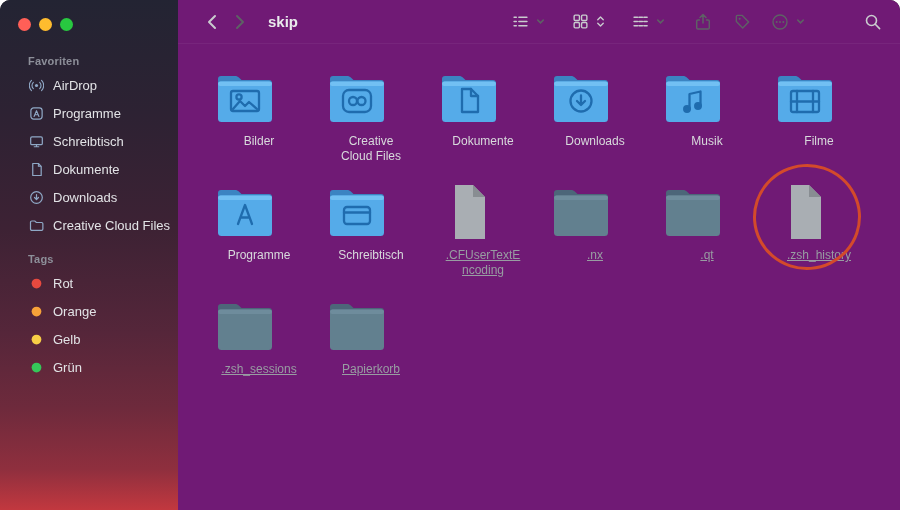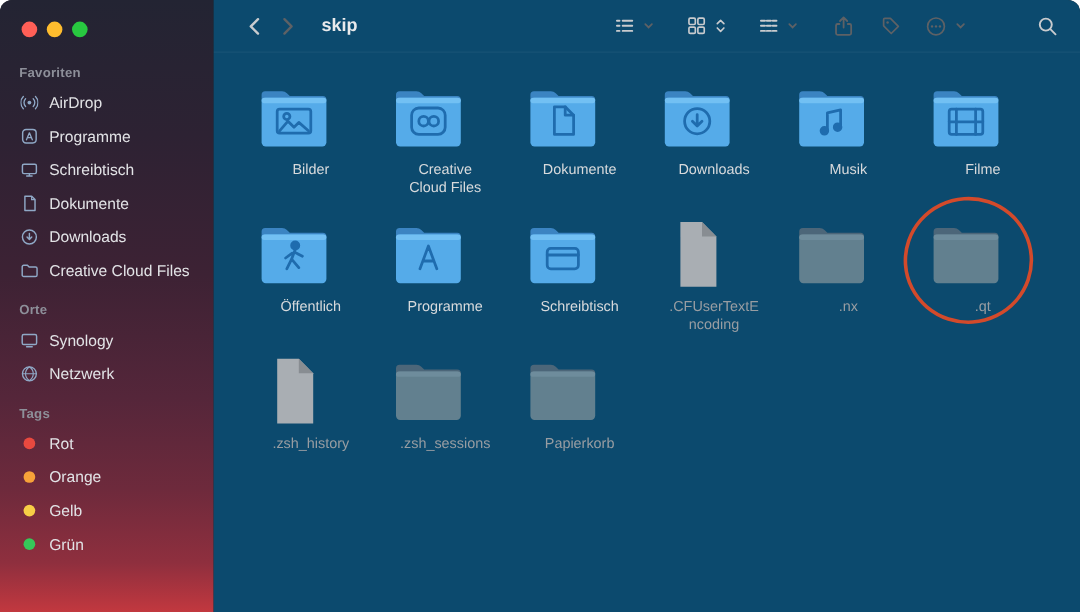--- a/index.html
+++ b/index.html
@@ -6,44 +6,44 @@
   *{box-sizing:border-box;font-family:"Liberation Sans",sans-serif;}
   .window{width:900px;height:510px;display:flex;overflow:hidden;position:relative;
           border-radius:10px 10px 0 0;background:#1e1f21;}
   
   .sidebar{width:178px;flex:0 0 178px;height:100%;
     background:linear-gradient(180deg,#232433 0%,#2d2233 22%,#3d2234 45%,#55263a 65%,#6e2a3c 80%,#8f2f3e 92%,#c2383f 100%);
     padding:14px 0 0 0;color:#dcdee0;overflow:hidden;}
   .traffic{display:flex;gap:8px;padding:4px 0 10px 18px;}
   .tl{width:13px;height:13px;border-radius:50%;}
   .tl.red{background:#ff5f57;} .tl.yellow{background:#febc2e;} .tl.green{background:#28c840;}
-  .sb-section{margin-top:14px;}
+  .sb-section{margin-top:14px;margin-left:12px;}
   .sb-title{font-size:11px;font-weight:700;color:#8d8f99;padding:0 0 4px 16px;letter-spacing:.2px;}
   .sb-item{display:flex;align-items:center;gap:9px;height:28px;padding-left:16px;cursor:default;}
   .sb-icon{width:16px;display:flex;align-items:center;justify-content:center;}
   .sb-label{font-size:13px;color:#e2e3e6;white-space:nowrap;}
   
-  .main{flex:1;position:relative;background:#0c4a6e;display:flex;flex-direction:column;}
+  .main{flex:1;position:relative;background:#701a75;display:flex;flex-direction:column;}
   .toolbar{height:44px;display:flex;align-items:center;padding:0 16px 0 22px;
            border-bottom:1px solid rgba(255,255,255,0.05);}
   .nav-btn{width:26px;height:26px;display:flex;align-items:center;justify-content:center;}
   .tb-title{font-size:15px;font-weight:700;color:#e9eaec;margin-left:16px;}
   .tb-spacer{flex:1;}
   .tb-group{display:flex;align-items:center;gap:6px;margin-right:26px;}
   .tb-group.tight{margin-right:18px;}
   .icon-btn{display:flex;align-items:center;justify-content:center;padding:2px;}
   svg.bright{color:#c9cbce;} svg.dim{color:#5e6165;}
   
   .grid{display:grid;grid-template-columns:repeat(6,112px);grid-auto-rows:114px;
         padding:20px 0 0 11px;}
   .file{display:flex;flex-direction:column;align-items:center;cursor:default;}
   .file .ficon{margin-top:6px;height:56px;display:flex;align-items:flex-end;}
   .file .flabel{margin-top:8px;font-size:12px;line-height:1.22;color:#d8dadc;text-align:center;
         max-width:104px;word-break:break-word;overflow-wrap:anywhere;padding-left:28px;}
-  .file.dimmed .flabel{color:#989da2;}
+  .file.dimmed .flabel{color:#989da2;text-decoration:underline;}
   
   .annotation{position:absolute;left:575px;top:164px;width:108px;height:106px;
      border:3.5px solid #d34a2b;border-radius:50%;transform:rotate(-4deg);pointer-events:none;}
 </style>
 </head>
 <body>
 
 <div class="window">
 
   <aside class="sidebar">
@@ -103,41 +103,20 @@
           <div class="sb-item">
             <span class="sb-icon">
               <svg viewBox="0 0 16 16" width="15" height="15" style="color:#8fa8c6">
                 <path d="M1.6 4.6 a1.4 1.4 0 0 1 1.4-1.4 h3.2 l1.6 1.6 h5.6 a1.4 1.4 0 0 1 1.4 1.4 v5.6 a1.4 1.4 0 0 1-1.4 1.4 H3 a1.4 1.4 0 0 1-1.4-1.4 z" fill="none" stroke="currentColor" stroke-width="1.3"></path>
               </svg>
             </span>
             <span class="sb-label">Creative Cloud Files</span>
           </div>
         </div>
         <div class="sb-section">
-          <div class="sb-title">Orte</div>
-          <div class="sb-item">
-            <span class="sb-icon">
-              <svg viewBox="0 0 16 16" width="15" height="15" style="color:#8fa8c6">
-                <rect x="1.6" y="3" width="12.8" height="8.8" rx="1.4" fill="none" stroke="currentColor" stroke-width="1.3"></rect>
-                <path d="M5.5 13.8 h5" stroke="currentColor" stroke-width="1.3" stroke-linecap="round"></path>
-              </svg>
-            </span>
-            <span class="sb-label">Synology</span>
-          </div>
-          <div class="sb-item">
-            <span class="sb-icon">
-              <svg viewBox="0 0 16 16" width="15" height="15" style="color:#8fa8c6">
-                <circle cx="8" cy="8" r="6.2" fill="none" stroke="currentColor" stroke-width="1.2"></circle>
-                <path d="M1.8 8 h12.4 M8 1.8 c-4.6 3.4-4.6 9 0 12.4 M8 1.8 c4.6 3.4 4.6 9 0 12.4" fill="none" stroke="currentColor" stroke-width="1"></path>
-              </svg>
-            </span>
-            <span class="sb-label">Netzwerk</span>
-          </div>
-        </div>
-        <div class="sb-section">
           <div class="sb-title">Tags</div>
           <div class="sb-item">
             <span class="sb-icon">
               <svg viewBox="0 0 16 16" width="15" height="15">
                 <circle cx="8" cy="8" r="5.2" fill="#e8493f"></circle>
               </svg>
             </span>
             <span class="sb-label">Rot</span>
           </div>
           <div class="sb-item">
@@ -335,34 +314,20 @@
           </div>
           <div class="flabel">Filme</div>
         </div>
         <div class="file">
           <div class="ficon">
             <svg viewBox="0 0 64 56" width="64" height="56" style="color:#1f6cae">
               <path d="M5 14 V9 a3 3 0 0 1 3-3 h14 c1.6 0 3 .6 4.1 1.7 L28.5 10 H56 a3 3 0 0 1 3 3 v1 H5 z" fill="#3b84c2"></path>
               <rect x="5" y="11.5" width="54" height="40.5" rx="3.5" fill="#55abe9"></rect>
               <rect x="5" y="11.5" width="54" height="4.5" rx="2.2" fill="#72c0f3"></rect>
               <g stroke="#1f6cae" stroke-width="2.3" fill="none" stroke-linecap="round" stroke-linejoin="round">
-                <circle cx="33" cy="20.5" r="3" fill="currentColor"></circle>
-                <path d="M33 24 l-3 8 -4 8 M30 32 l6 7 M30.5 27 l-5.5 4 M33 26.5 l6 3"></path>
-              </g>
-            </svg>
-          </div>
-          <div class="flabel">Öffentlich</div>
-        </div>
-        <div class="file">
-          <div class="ficon">
-            <svg viewBox="0 0 64 56" width="64" height="56" style="color:#1f6cae">
-              <path d="M5 14 V9 a3 3 0 0 1 3-3 h14 c1.6 0 3 .6 4.1 1.7 L28.5 10 H56 a3 3 0 0 1 3 3 v1 H5 z" fill="#3b84c2"></path>
-              <rect x="5" y="11.5" width="54" height="40.5" rx="3.5" fill="#55abe9"></rect>
-              <rect x="5" y="11.5" width="54" height="4.5" rx="2.2" fill="#72c0f3"></rect>
-              <g stroke="#1f6cae" stroke-width="2.3" fill="none" stroke-linecap="round" stroke-linejoin="round">
                 <path d="M25 40 l7-19 7 19 M27.6 33.5 h8.8"></path>
               </g>
             </svg>
           </div>
           <div class="flabel">Programme</div>
         </div>
         <div class="file">
           <div class="ficon">
             <svg viewBox="0 0 64 56" width="64" height="56" style="color:#1f6cae">
               <path d="M5 14 V9 a3 3 0 0 1 3-3 h14 c1.6 0 3 .6 4.1 1.7 L28.5 10 H56 a3 3 0 0 1 3 3 v1 H5 z" fill="#3b84c2"></path>

